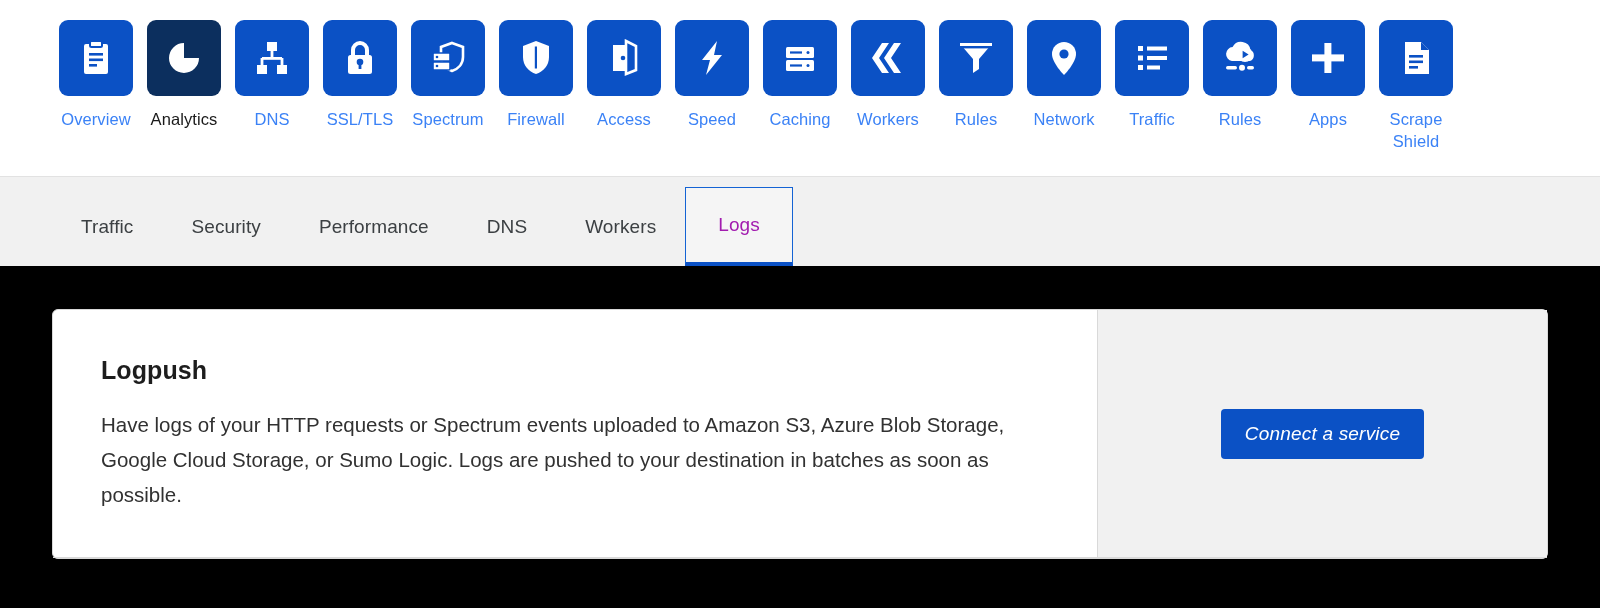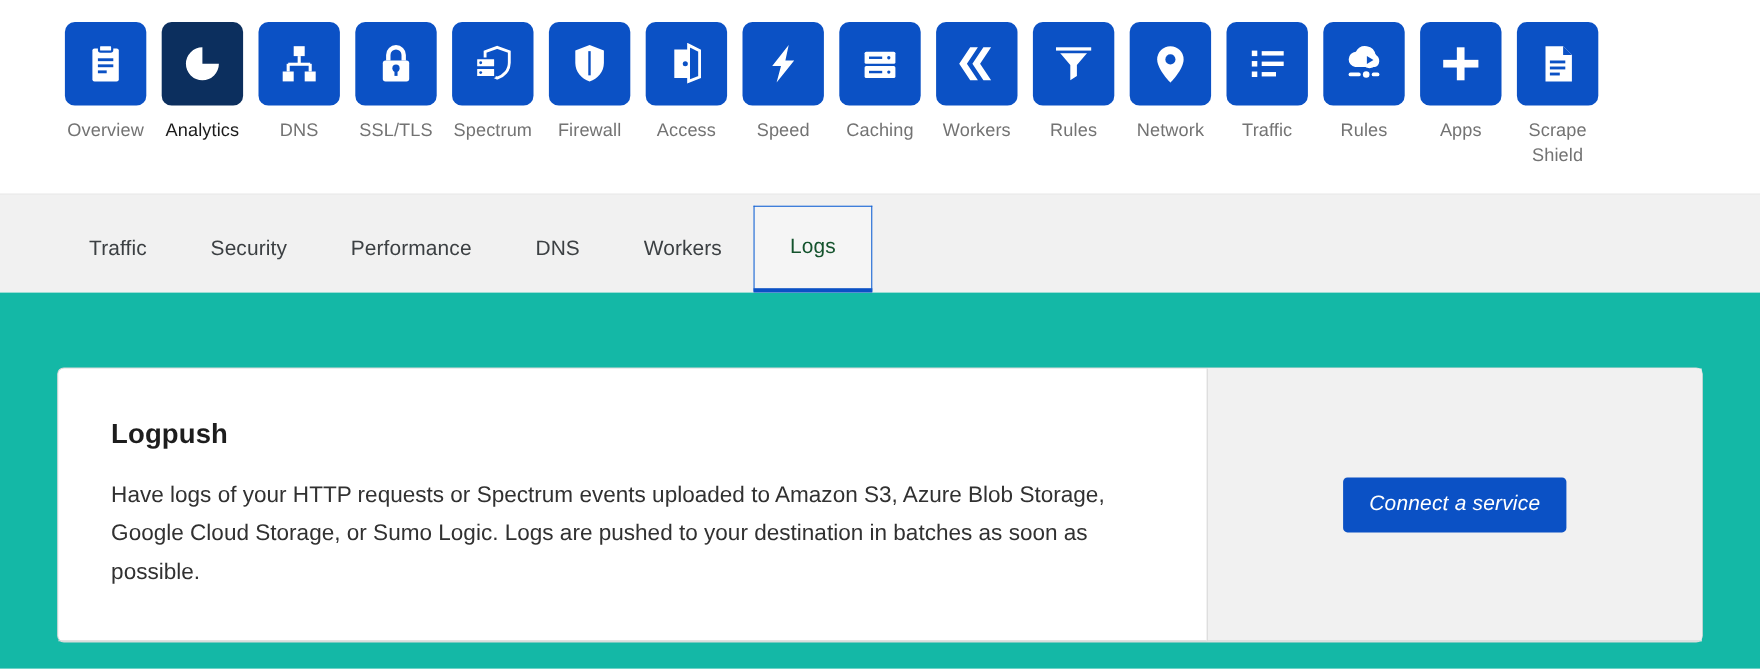--- a/index.html
+++ b/index.html
@@ -34,21 +34,21 @@
     display: flex;
     align-items: center;
     justify-content: center;
   }
   .nav-item.active .nav-tile { background: #0c2f5e; }
   .nav-tile svg { width: 38px; height: 38px; display: block; }
   .nav-label {
     margin-top: 12px;
     font-size: 16.5px;
     line-height: 22px;
-    color: #737373;
+    color: #3b82f6;
     text-align: center;
     letter-spacing: .1px;
   }
   .nav-item.active .nav-label { color: #1a1a1a; font-weight: 500; }
 
   
   #tab-strip {
     height: 89px;
     background: #f1f1f1;
     display: flex;
@@ -66,28 +66,28 @@
     background: transparent;
     border: 1px solid transparent;
     margin: 10px 0 0 0;
     height: 79px;
     letter-spacing: .1px;
   }
   .tab.selected {
     background: #f5f5f5;
     border: 1px solid #1463d4;
     border-bottom: 4px solid #0b51c5;
-    color: #14532d;
+    color: #a21caf;
     padding: 0 32px;
   }
 
   
   #main {
-    background: #14b8a6;
-    padding: 68px 52px 0 52px;
+    background: #000000;
+    padding: 43px 52px 0 52px;
     height: calc(608px - 177px - 89px);
   }
   #logpush-card {
     border: 1px solid #d9d9d9;
     border-radius: 6px;
     background: #ffffff;
     display: flex;
     align-items: stretch;
     min-height: 250px;
   }

